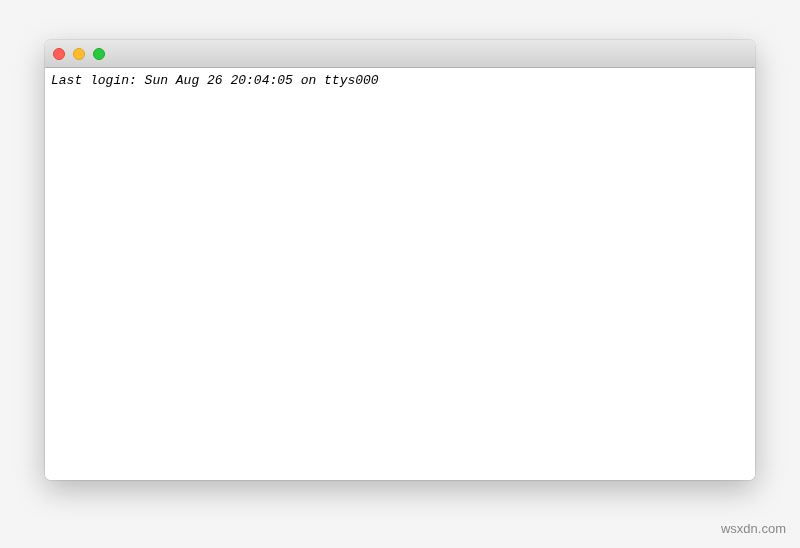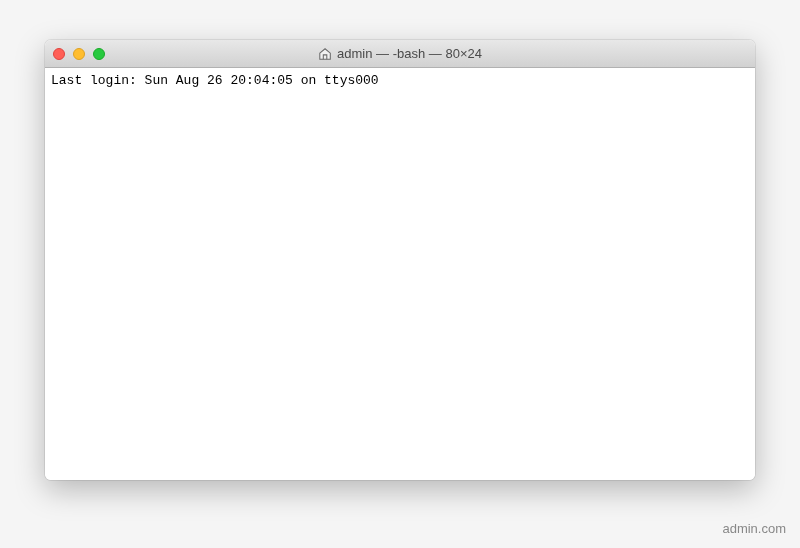--- a/index.html
+++ b/index.html
@@ -77,20 +77,21 @@
     }
     .terminal-body {
       flex: 1;
       background: #ffffff;
       padding: 4px 6px;
       font-family: "Menlo", "Monaco", "Courier New", monospace;
       font-size: 13px;
       line-height: 1.35;
       color: #000000;
       overflow: hidden;
+      font-style: italic;
     }
     .terminal-line {
       white-space: pre;
     }
     .cursor {
       display: inline-block;
       width: 8px;
       height: 15px;
       background: #999999;
       vertical-align: text-bottom;
@@ -108,28 +109,19 @@
 </head>
 <body>
 
 <div class="terminal-window">
   <div class="title-bar">
     <div class="traffic-lights">
       <div class="traffic-light close-btn"></div>
       <div class="traffic-light min-btn"></div>
       <div class="traffic-light max-btn"></div>
     </div>
-    <div class="title">
-      <span class="home-icon">
-        <svg viewBox="0 0 16 16" fill="none">
-          <path d="M2 7 L8 2 L14 7 L14 14 L2 14 Z" stroke="#6a6a6a" stroke-width="1.2" fill="#f0f0f0"></path>
-          <path d="M6 14 L6 9 L10 9 L10 14" stroke="#6a6a6a" stroke-width="1.2" fill="none"></path>
-        </svg>
-      </span>
-      <span>admin — -bash — 80×24</span>
-    </div>
   </div>
   <div class="terminal-body">
     <div class="terminal-line">Last login: Sun Aug 26 20:04:05 on ttys000</div>
   </div>
 </div>
 
-<div class="watermark">admin.com</div>
+<div class="watermark">wsxdn.com</div>
 
 </body></html>

